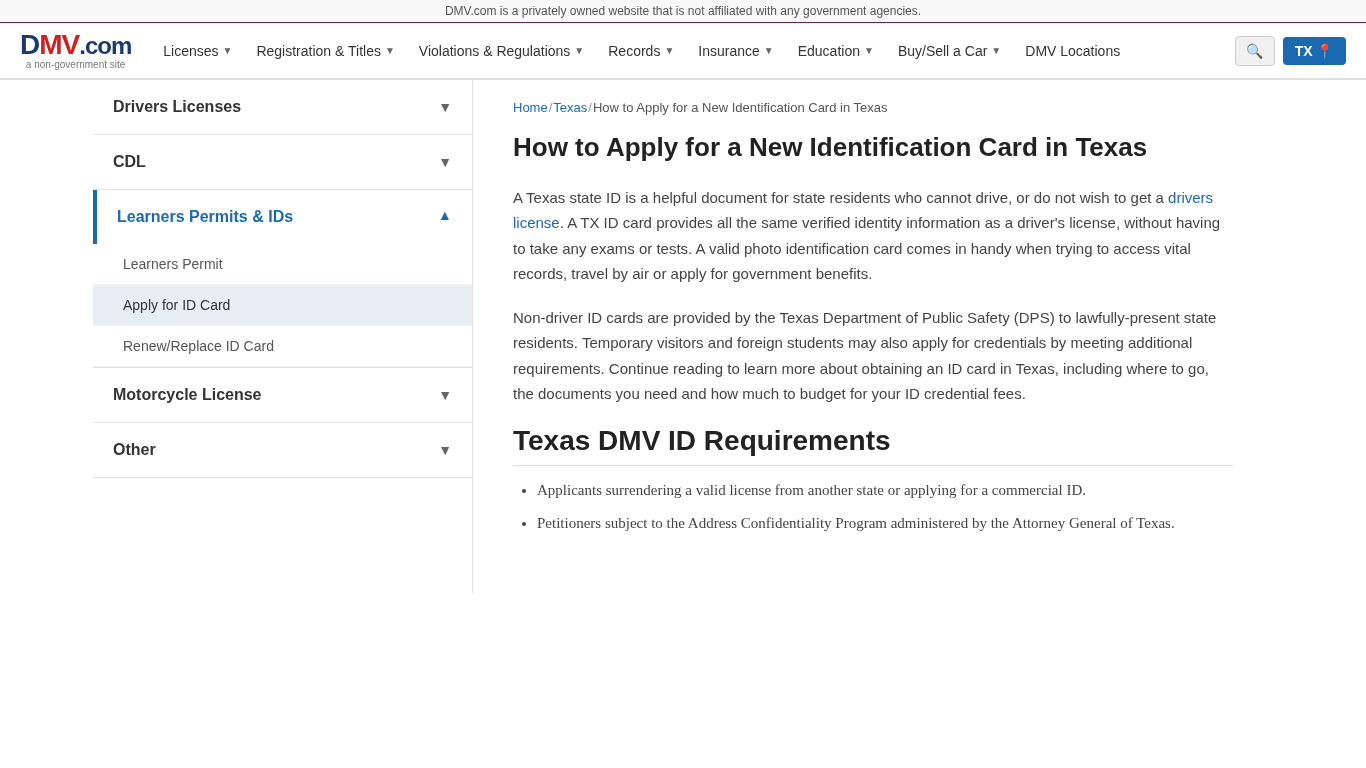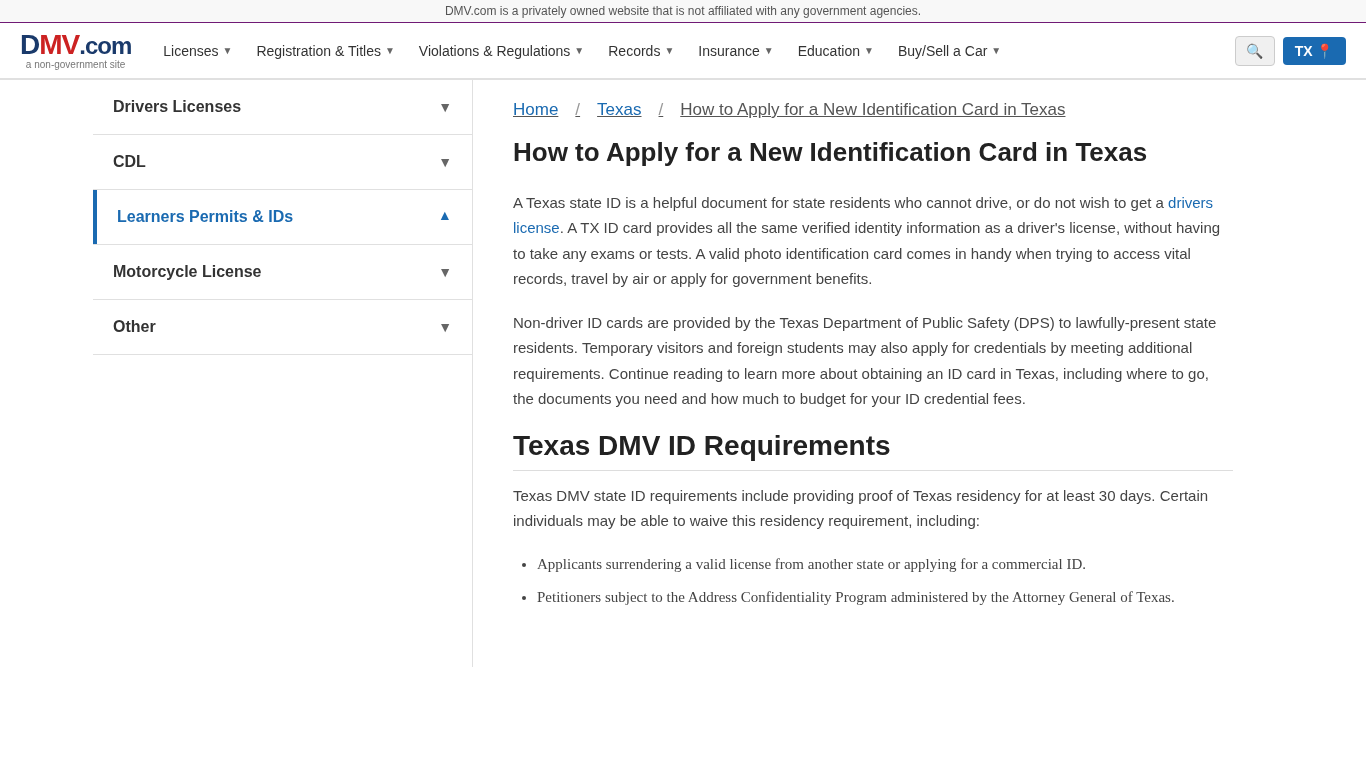--- a/index.html
+++ b/index.html
@@ -150,25 +150,24 @@
     .content {
       flex: 1;
       padding: 20px 40px 40px 40px;
       max-width: 800px;
     }
 
     
     .breadcrumb {
       display: flex;
       align-items: center;
-      gap: 17px;
-      font-size: 17px;
+      gap: 1px;
+      font-size: 13px;
       color: #555;
       margin-bottom: 16px;
-      text-decoration: underline;
     }
     .breadcrumb a, .breadcrumb .bc-link {
       color: #1a6ab1;
       text-decoration: none;
       cursor: pointer;
     }
     .breadcrumb .separator { color: #999; }
     .breadcrumb .current { color: #555; }
 
     
@@ -245,20 +244,23 @@
       <span>Insurance</span>
       <span class="caret">▼</span>
     </div>
     <div class="nav-item">
       <span>Education</span>
       <span class="caret">▼</span>
     </div>
     <div class="nav-item">
       <span>Buy/Sell a Car</span>
       <span class="caret">▼</span>
+    </div>
+    <div class="nav-item">
+      <span>DMV Locations</span>
     </div>
   </nav>
 
   <div class="header-right">
     <button class="search-btn">🔍</button>
     <button class="tx-btn">
       <span>TX</span>
       <span class="pin-icon">📍</span>
     </button>
   </div>
@@ -280,20 +282,31 @@
         <span>CDL</span>
         <span class="chevron">▼</span>
       </div>
     </div>
 
     <div class="sidebar-item">
       <div class="sidebar-item-header active">
         <span>Learners Permits &amp; IDs</span>
         <span class="chevron" style="transform:rotate(180deg);display:inline-block;">▼</span>
       </div>
+      <div class="sidebar-subitems">
+        <div class="sidebar-subitem">
+          <span>Learners Permit</span>
+        </div>
+        <div class="sidebar-subitem active">
+          <span>Apply for ID Card</span>
+        </div>
+        <div class="sidebar-subitem">
+          <span>Renew/Replace ID Card</span>
+        </div>
+      </div>
     </div>
 
     <div class="sidebar-item">
       <div class="sidebar-item-header">
         <span>Motorcycle License</span>
         <span class="chevron">▼</span>
       </div>
     </div>
 
     <div class="sidebar-item">
@@ -321,21 +334,20 @@
       <p>
         A Texas state ID is a helpful document for state residents who cannot drive, or do not wish to get a
         <a>drivers license</a>.
         A TX ID card provides all the same verified identity information as a driver's license, without having to take any exams or tests. A valid photo identification card comes in handy when trying to access vital records, travel by air or apply for government benefits.
       </p>
 
       <p>Non-driver ID cards are provided by the Texas Department of Public Safety (DPS) to lawfully-present state residents. Temporary visitors and foreign students may also apply for credentials by meeting additional requirements. Continue reading to learn more about obtaining an ID card in Texas, including where to go, the documents you need and how much to budget for your ID credential fees.</p>
 
       <h2 class="section-heading">Texas DMV ID Requirements</h2>
 
-      <p>Texas DMV state ID requirements include providing proof of Texas residency for at least 30 days. Certain individuals may be able to waive this residency requirement, including:</p>
 
       <ul>
         <li>Applicants surrendering a valid license from another state or applying for a commercial ID.</li>
         <li>Petitioners subject to the Address Confidentiality Program administered by the Attorney General of Texas.</li>
       </ul>
     </article>
 
   </main>
 </div>
 

